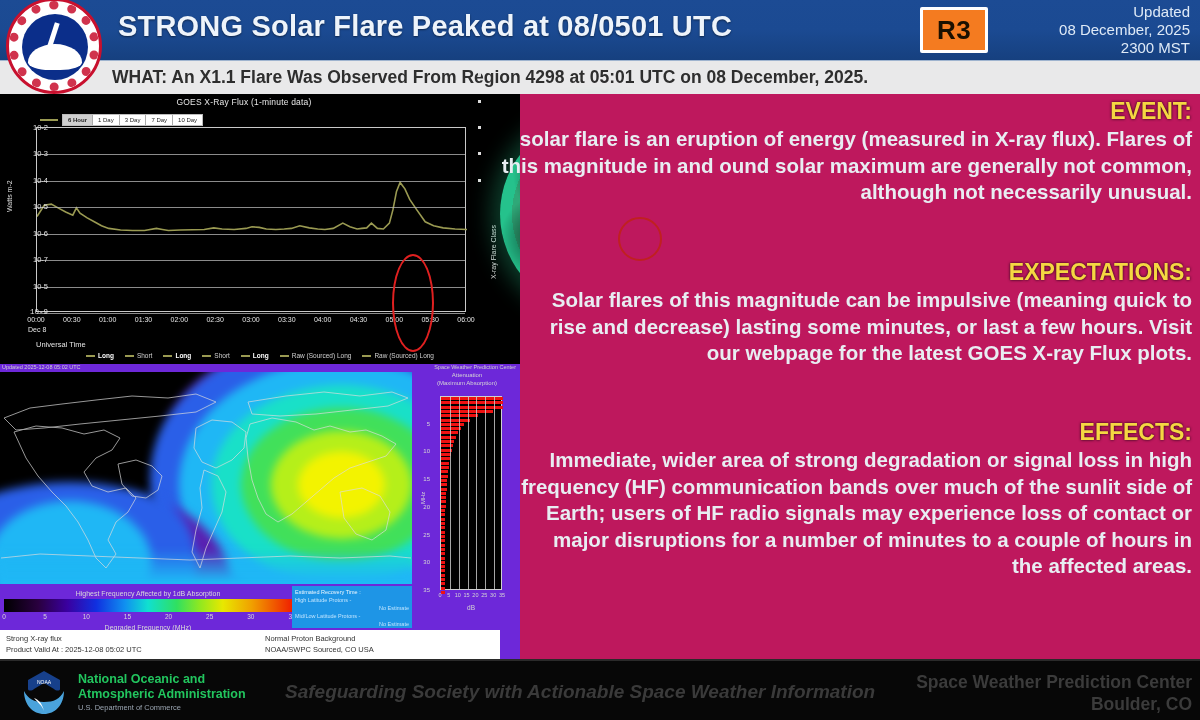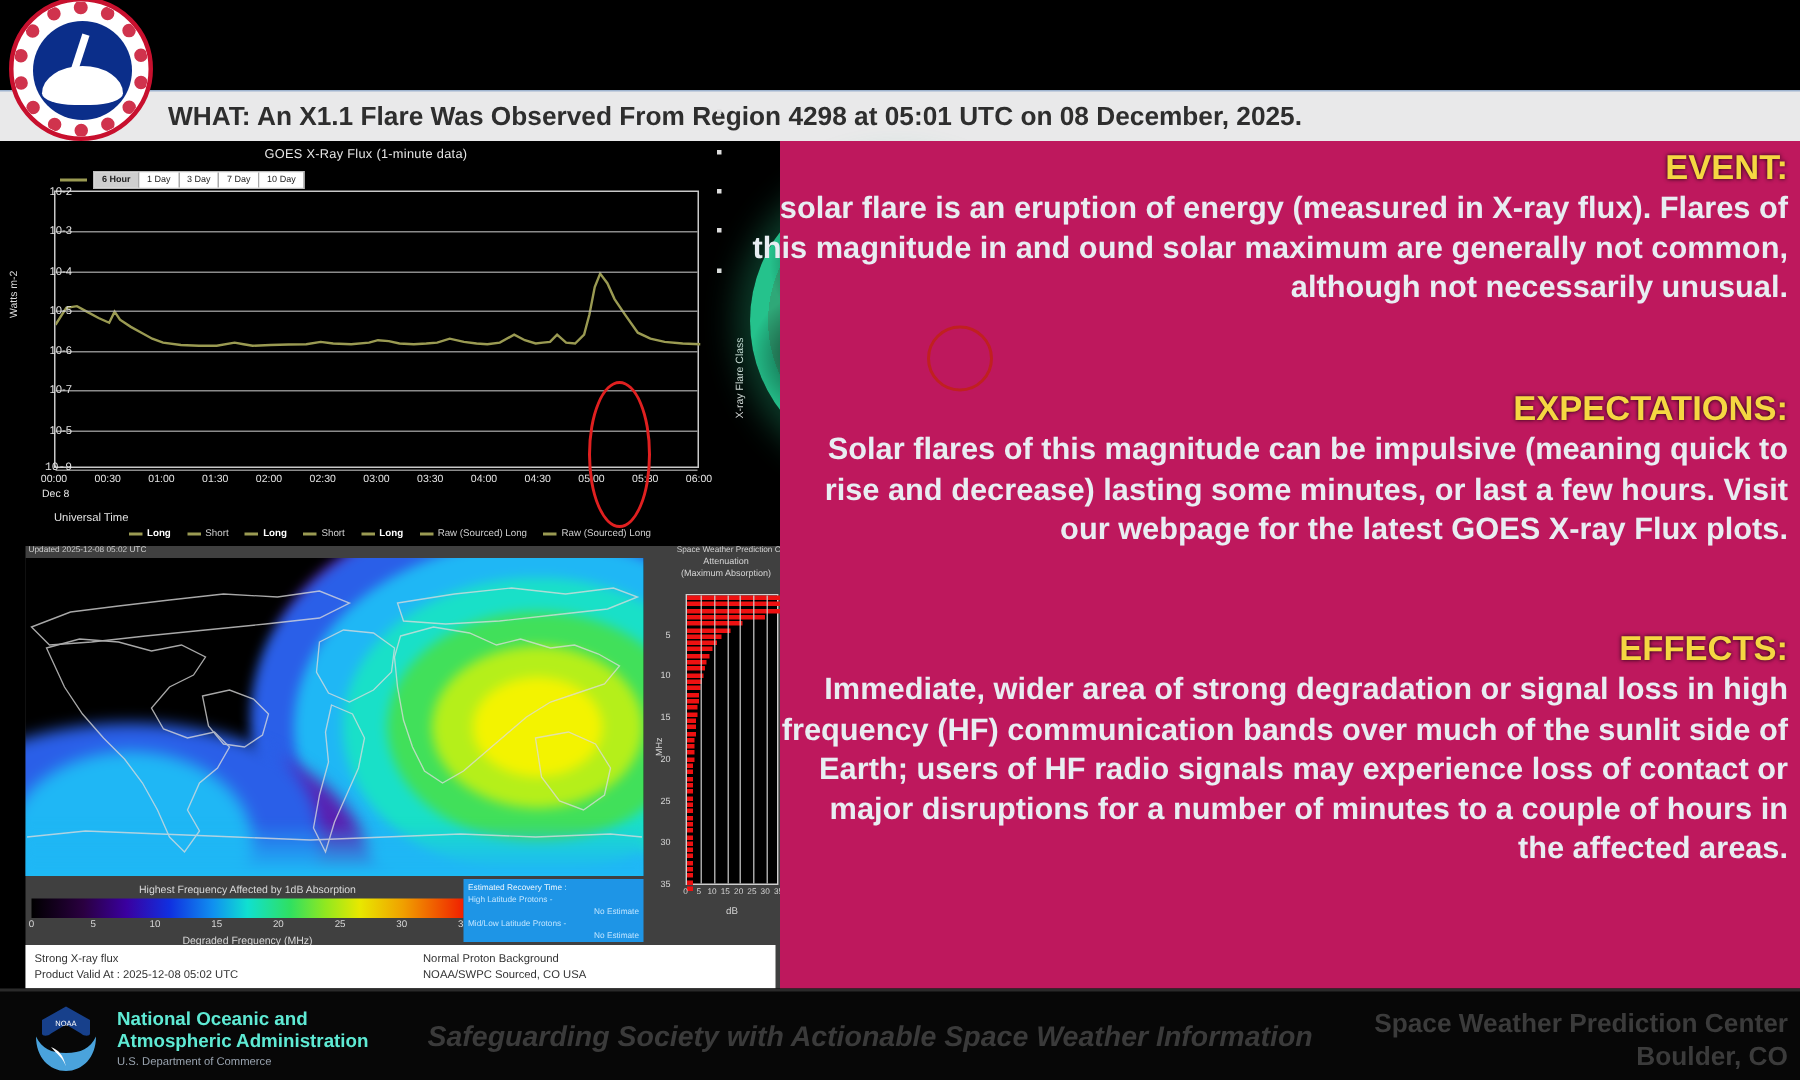--- a/index.html
+++ b/index.html
@@ -153,21 +153,21 @@
   .sun-circle {
     position: absolute; left: 128px; top: 113px; width: 44px; height: 44px;
     border: 2.5px solid #c02020; border-radius: 50%; z-index: 4;
   }
   .suvi-cap {
     position: absolute; left: -2px; top: 240px; width: 236px; text-align: center;
     font-size: 6.5px; color: #cfcfcf; white-space: nowrap;
   }
 
   
-  .drap { position: absolute; left: 17px; top: 270px; width: 520px; height: 295px; background: #404040; }
+  .drap { position: absolute; left: 0; top: 270px; width: 520px; height: 295px; background: #6d28d9; }
   .drap-top {
     position: absolute; left: 2px; top: 0px; font-size: 5.5px; color: #cfcfcf; white-space: nowrap;
   }
   .drap-top-r {
     position: absolute; right: 4px; top: 0px; font-size: 5.5px; color: #cfcfcf; white-space: nowrap;
   }
   .map {
     position: absolute; left: 0; top: 8px; width: 412px; height: 212px; background: #000; overflow: hidden;
   }
   .map .absorb {
@@ -260,38 +260,49 @@
 
   
   .footer {
     position: absolute; left: 0; top: 659px; width: 1200px; height: 61px;
     background: #070707; border-top: 2px solid #2a2a2a;
   }
   .noaa-logo {
     position: absolute; left: 20px; top: 8px; width: 48px; height: 46px;
   }
   .noaa-name {
-    position: absolute; left: 78px; top: 11px; color: #5eead4;
+    position: absolute; left: 78px; top: 11px; color: #22c55e;
     font-size: 12.5px; font-weight: 700; line-height: 14.5px;
   }
   .noaa-sub { position: absolute; left: 78px; top: 42px; color: #9aa4b0; font-size: 7.5px; }
   .tagline {
     position: absolute; left: 285px; top: 20px; color: #3a3a3a;
     font-size: 19px; font-style: italic; font-weight: 700; white-space: nowrap;
   }
   .swpc {
     position: absolute; right: 8px; top: 10px; text-align: right;
     color: #3b3b3b; font-size: 17.5px; font-weight: 700; line-height: 22px;
   }
 </style>
 </head>
 <body>
 
 <div id="app">
 
+  <div class="header">
+    <div class="hdr-title">STRONG Solar Flare Peaked at 08/0501 UTC</div>
+    <div class="badge-wrap">
+      <div class="badge">R3</div>
+    </div>
+    <div class="updated">
+      <div>Updated</div>
+      <div>08 December, 2025</div>
+      <div>2300 MST</div>
+    </div>
+  </div>
 
   <div class="subheader">
     <div class="subheader-text">WHAT: An X1.1 Flare Was Observed From Region 4298 at 05:01 UTC on 08 December, 2025.</div>
   </div>
 
   <div class="nws-logo">
     <div class="ring-text"></div>
     <div class="inner">
       <div class="cloud"></div>
       <div class="bolt"></div>

